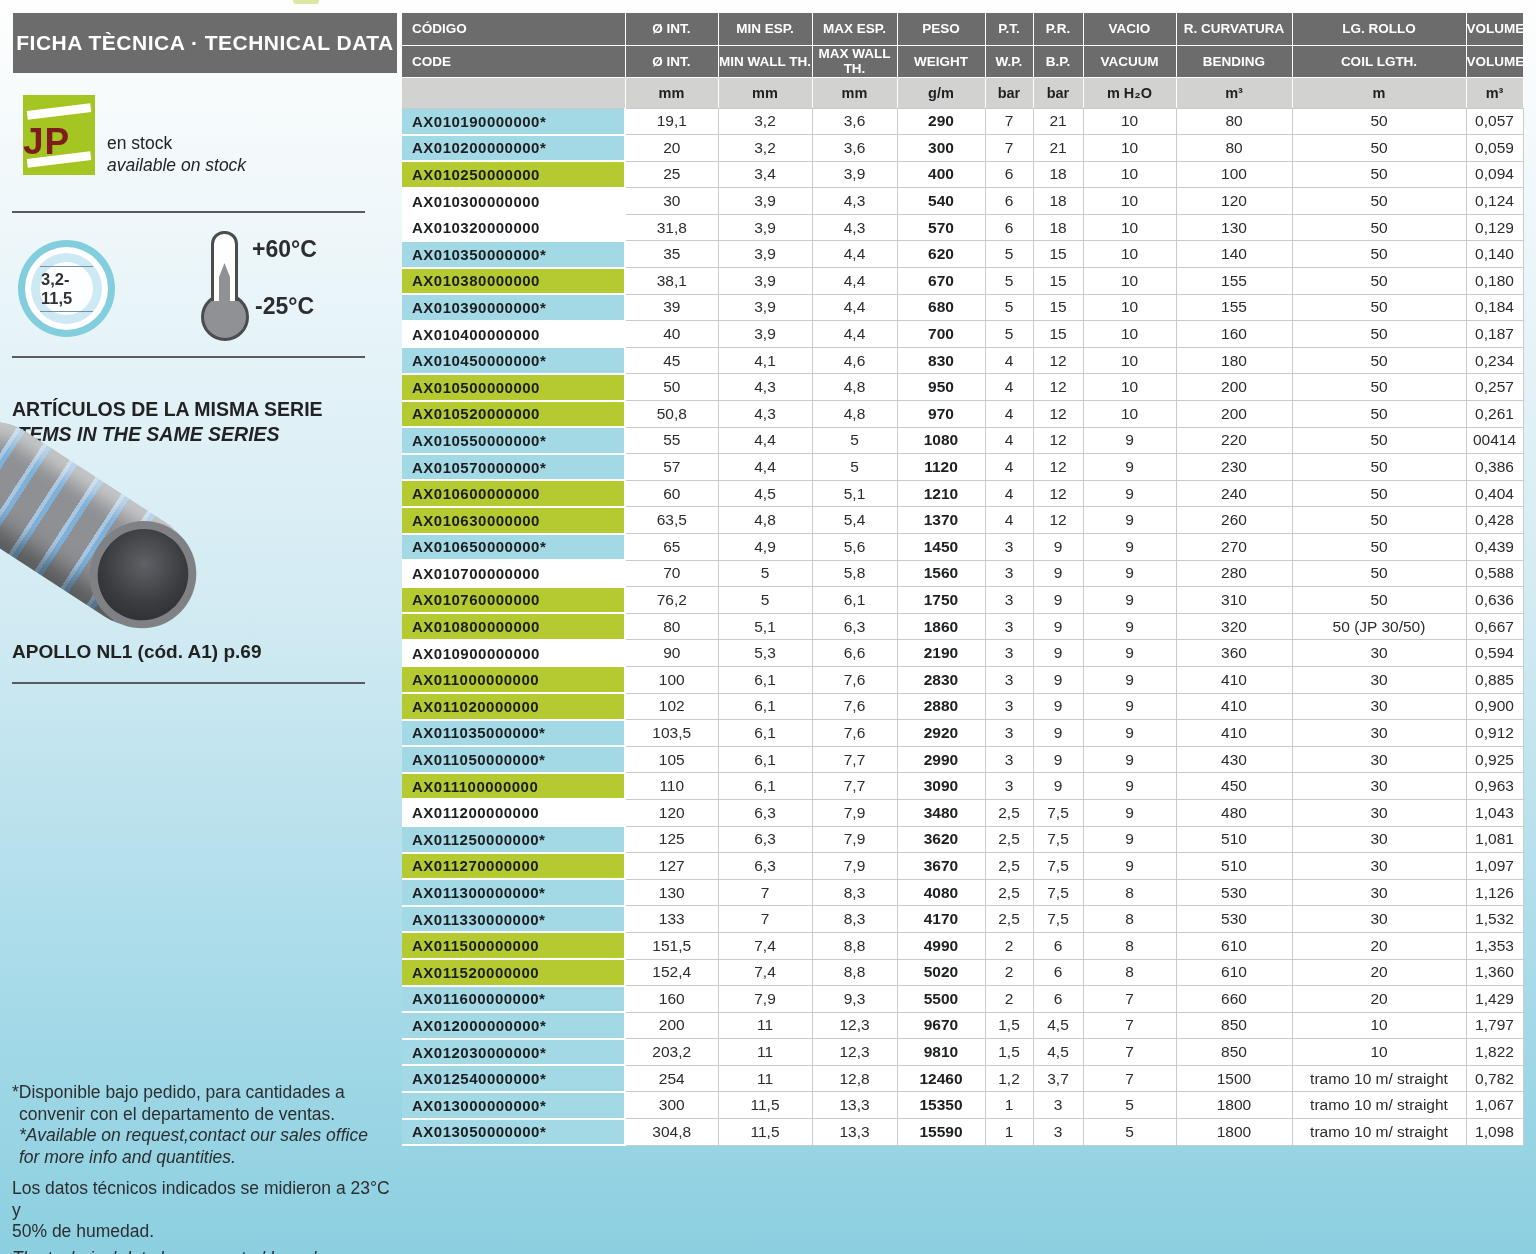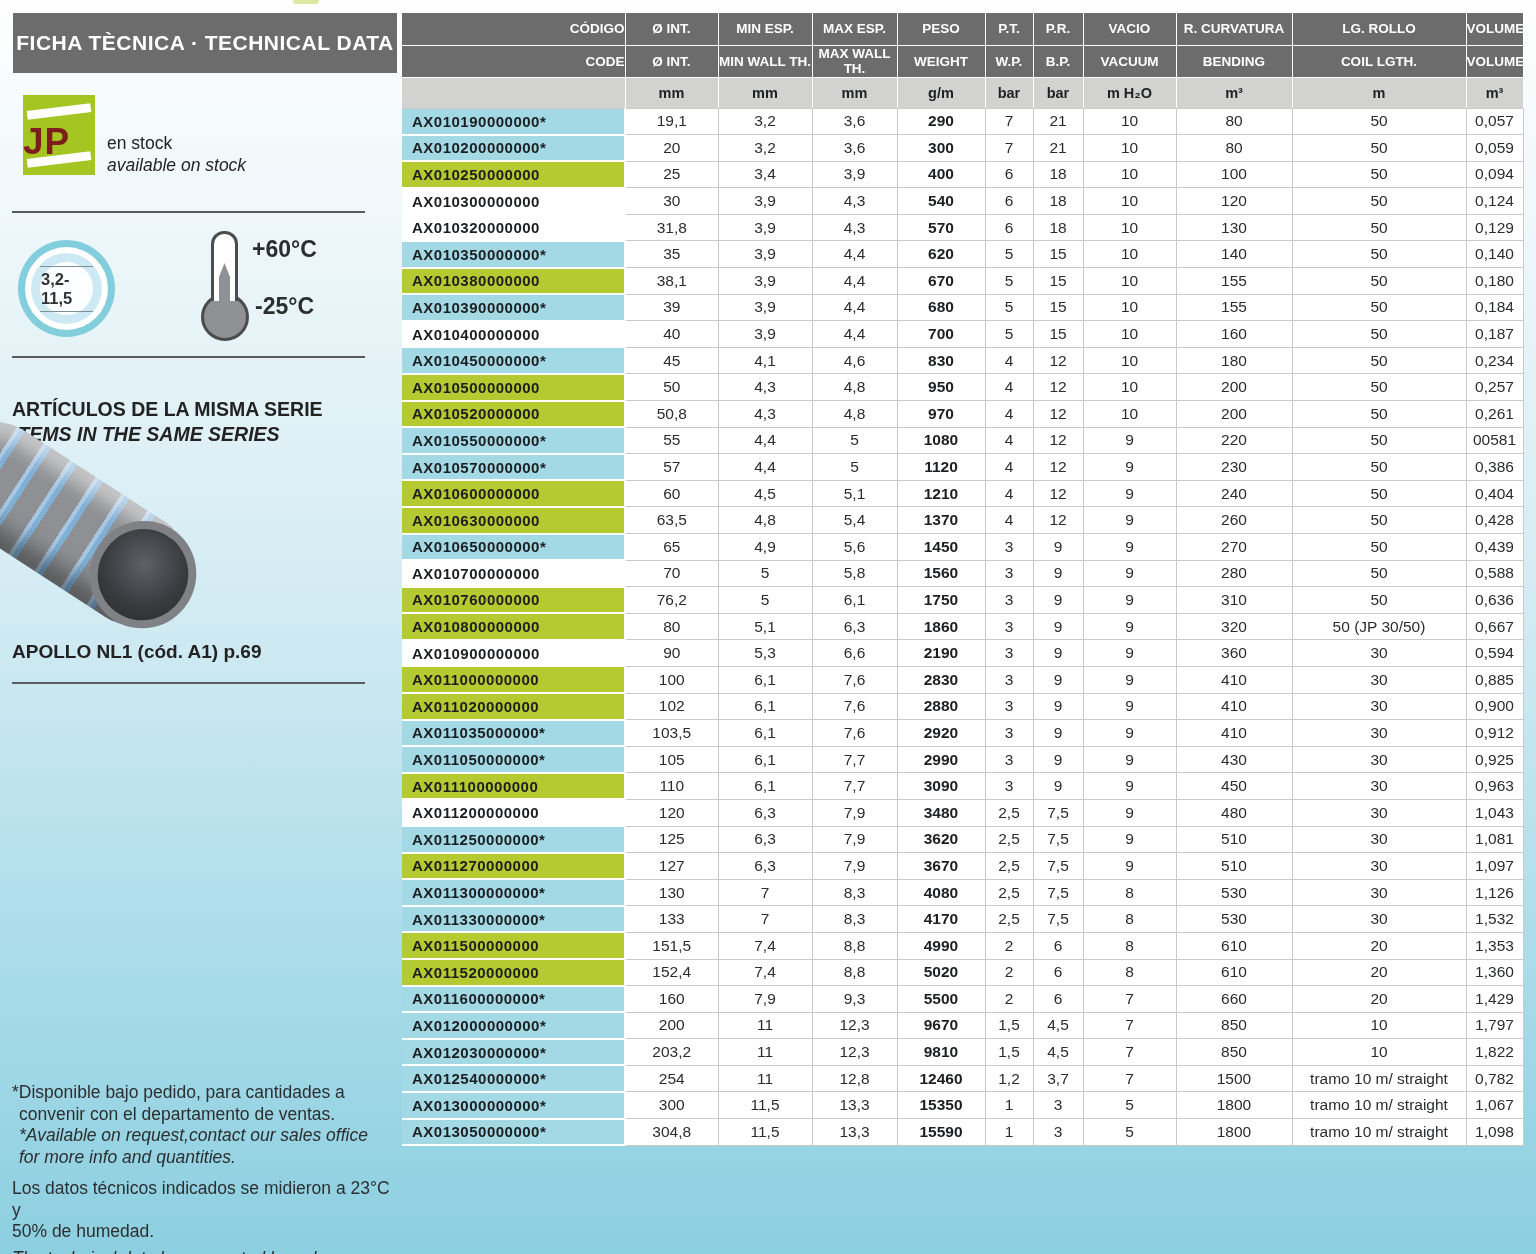--- a/index.html
+++ b/index.html
@@ -59,21 +59,21 @@
   .notes { left:12px; top:1082px; width:378px; font-size:17.5px; line-height:21.5px; color:#2c2e30; }
   .notes .it { font-style:italic; }
 
   
   .dtable { position:absolute; left:402px; top:13px; width:1121px;
     border-collapse:collapse; table-layout:fixed; background:transparent; }
   .dtable th { background:#6b6c6b; color:#fff; font-weight:bold; font-size:13.5px;
     border-right:1.5px solid #fff; border-bottom:1.5px solid #fff; text-align:center; padding:0; }
   .dtable thead tr { height:32px; }
   .dtable thead tr.units { height:31px; }
-  .dtable .th-left { text-align:right; padding-left:10px; }
+  .dtable .th-left { text-align:left; padding-left:10px; }
   .dtable td.unit { background:#d2d3d1; color:#1f2123; font-weight:bold; font-size:14.5px;
     text-align:center; border-right:1.5px solid #fff; border-bottom:1px solid #c9cbca; padding:0; }
   .dtable tbody tr { height:26.6px; }
   .dtable td { padding:0; }
   .dtable td.code { font-weight:bold; font-size:15px; letter-spacing:.5px; color:#1c1e20;
     text-align:left; padding-left:10px; border-right:2px solid #fff; border-bottom:2px solid #fff; }
   .dtable td.val { background:#fff; font-size:15.5px; color:#2a2c2e; text-align:center;
     border-right:1px solid #c9cbca; border-bottom:1px solid #c9cbca; }
   .dtable td.val.bold { font-weight:bold; color:#1c1e20; }
   .row-b { background:#a3d8e5; }
@@ -359,21 +359,21 @@
           <td class="code row-b">AX010550000000*</td>
           <td class="val">55</td>
           <td class="val">4,4</td>
           <td class="val">5</td>
           <td class="val bold">1080</td>
           <td class="val">4</td>
           <td class="val">12</td>
           <td class="val">9</td>
           <td class="val">220</td>
           <td class="val">50</td>
-          <td class="val">00581</td>
+          <td class="val">00414</td>
         </tr>
         <tr>
           <td class="code row-b">AX010570000000*</td>
           <td class="val">57</td>
           <td class="val">4,4</td>
           <td class="val">5</td>
           <td class="val bold">1120</td>
           <td class="val">4</td>
           <td class="val">12</td>
           <td class="val">9</td>

